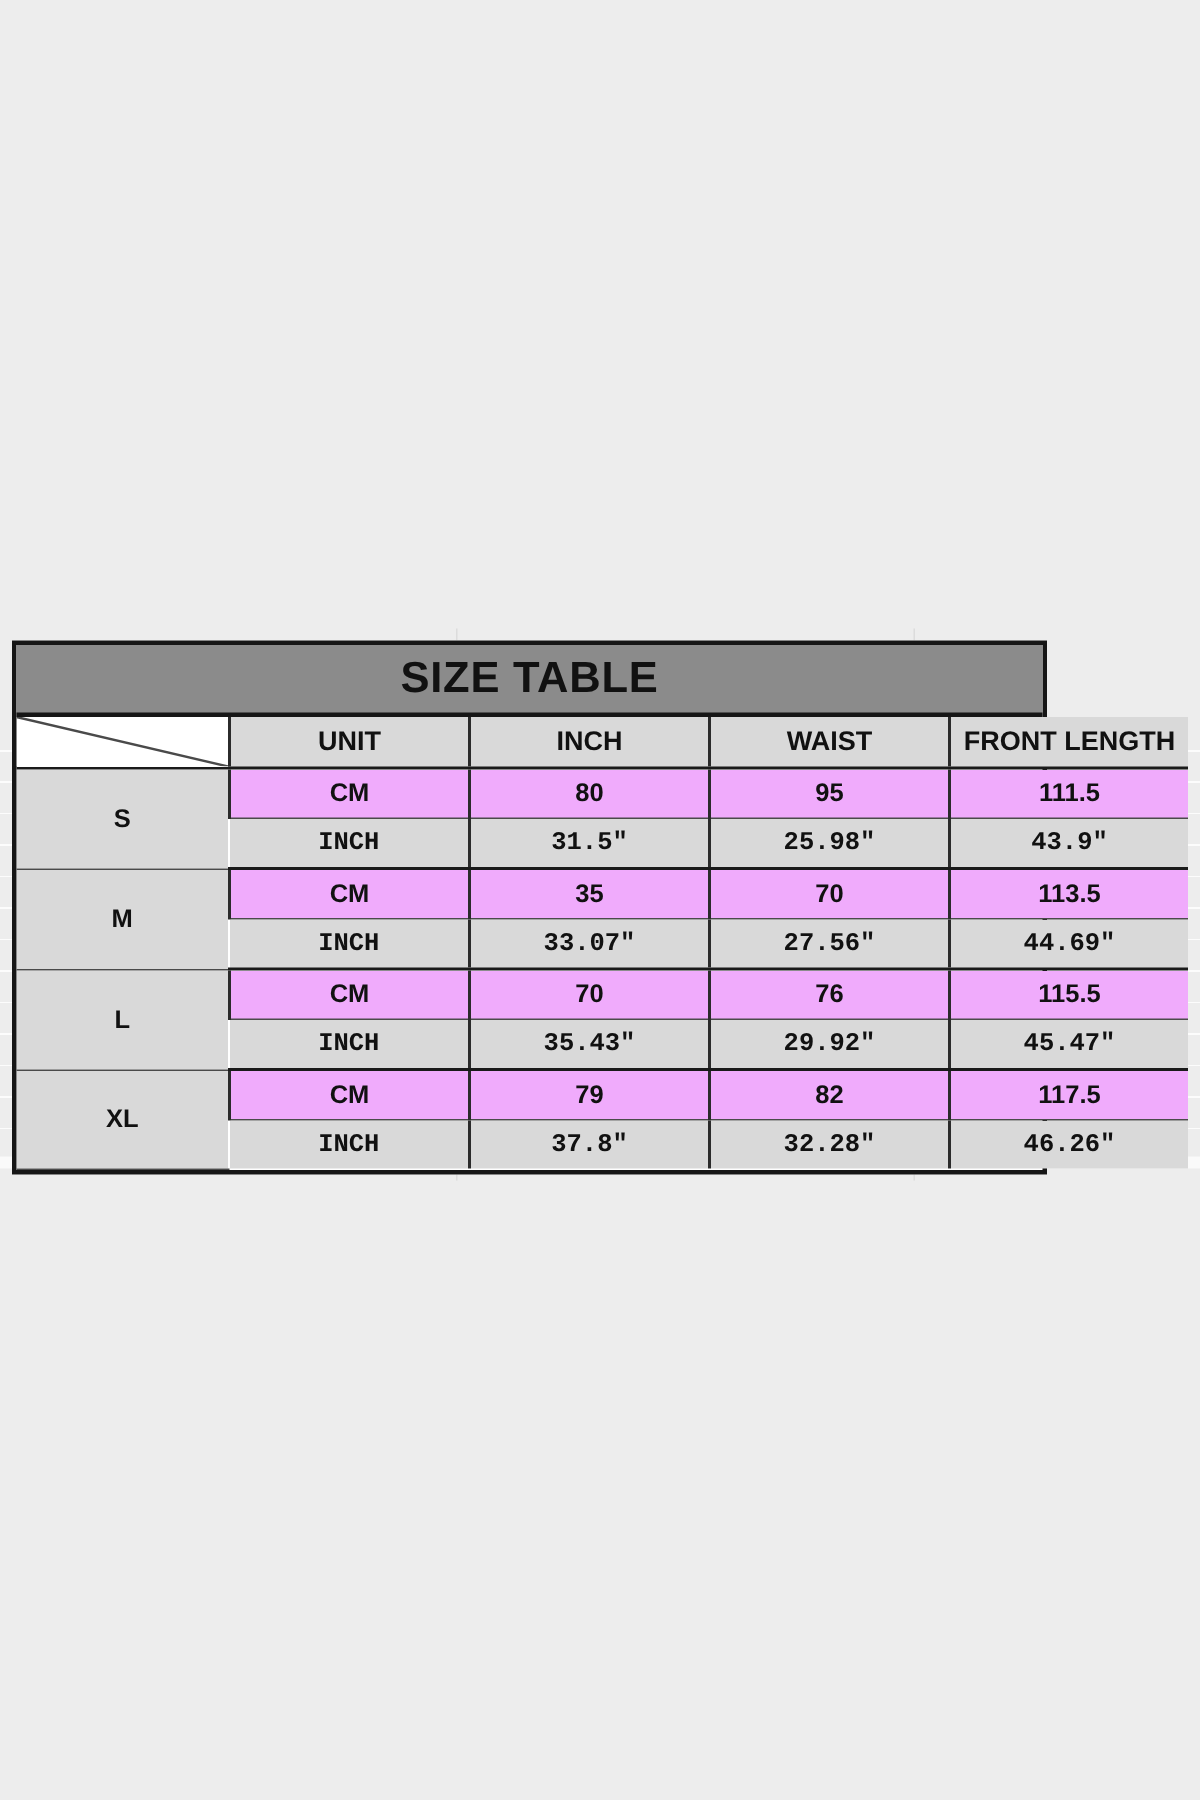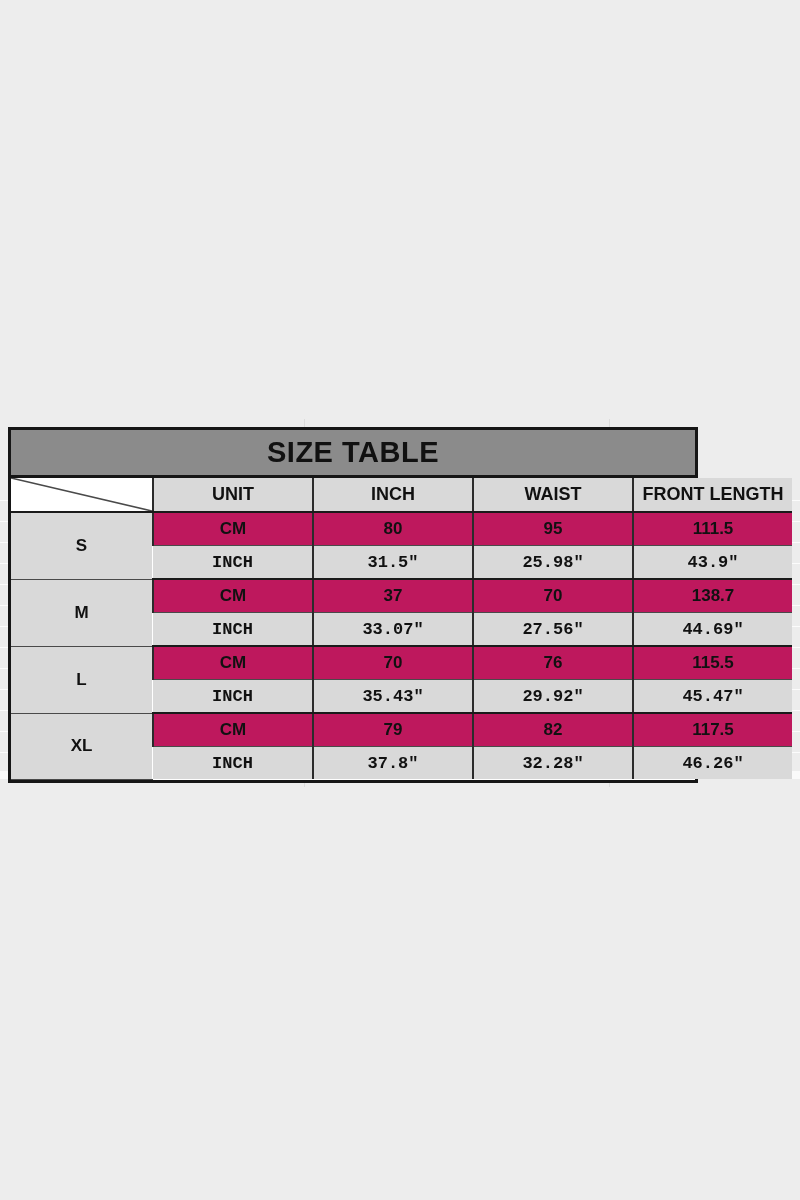--- a/index.html
+++ b/index.html
@@ -62,21 +62,21 @@
     border-left: 2px solid #2B2B2B;
     overflow: hidden;
   }
   .size-table td:first-child, .size-table th:first-child { border-left: none; }
 
   .header-row th { height: 33px; background: #D9D9D9; font-size: 18px; }
   .header-row th.diagonal-cell { background: #FFFFFF; position: relative; }
   .diagonal-cell svg { position: absolute; left: 0; top: 0; width: 100%; height: 100%; display: block; }
 
   .data-row td { height: 32px; font-size: 17px; }
-  .row-cm td { background: #be185d; }
+  .row-cm td { background: #f0abfc; }
   .row-inch td { background: #D9D9D9; font-family: Liberation Mono, monospace; }
   .size-cell { background: #D9D9D9 !important; font-size: 18px; }
 
   
   .header-row th { border-bottom: 2px solid #1A1A1A; }
   .row-cm td { border-bottom: 1px solid #4A4A4A; }
   .row-inch td { border-bottom: 2px solid #1A1A1A; }
   tr.last-group td { border-bottom: none; }
 </style>
 </head>
@@ -124,23 +124,23 @@
     <tr class="data-row row-inch">
       <td>INCH</td>
       <td>31.5"</td>
       <td>25.98"</td>
       <td>43.9"</td>
     </tr>
 
     <tr class="data-row row-cm">
       <td class="size-cell" rowspan="2">M</td>
       <td>CM</td>
-      <td>37</td>
+      <td>35</td>
       <td>70</td>
-      <td>138.7</td>
+      <td>113.5</td>
     </tr>
     <tr class="data-row row-inch">
       <td>INCH</td>
       <td>33.07"</td>
       <td>27.56"</td>
       <td>44.69"</td>
     </tr>
 
     <tr class="data-row row-cm">
       <td class="size-cell" rowspan="2">L</td>

